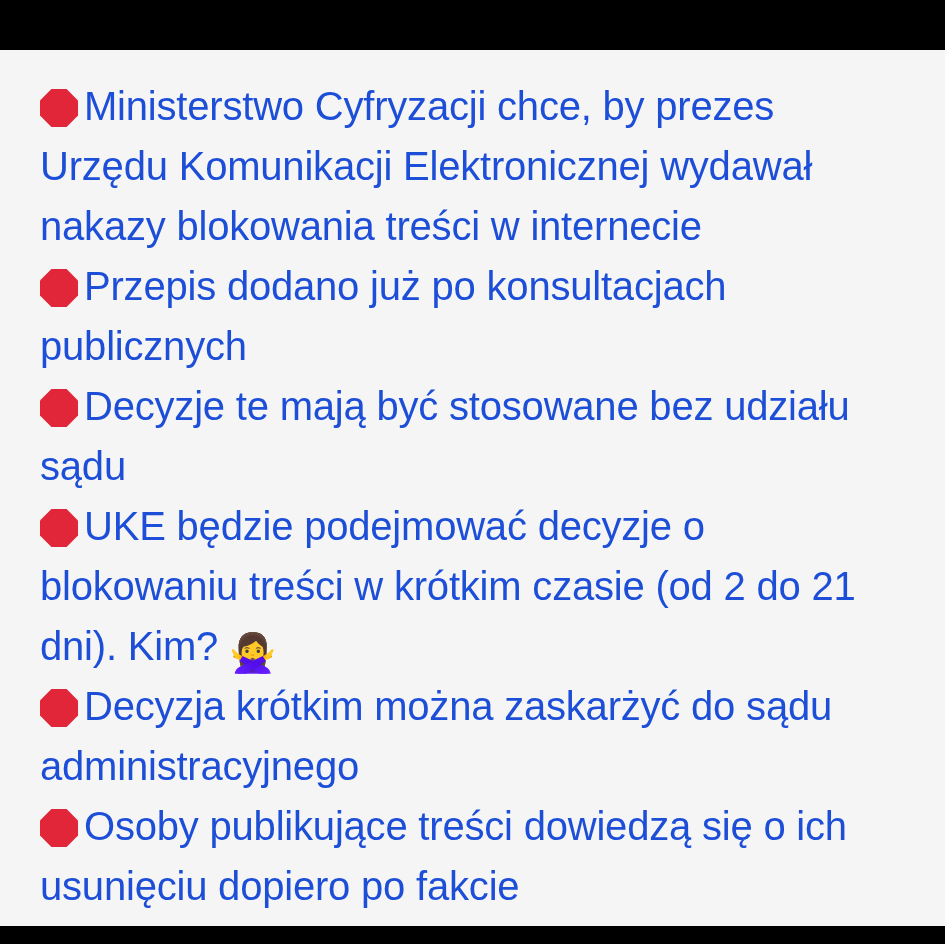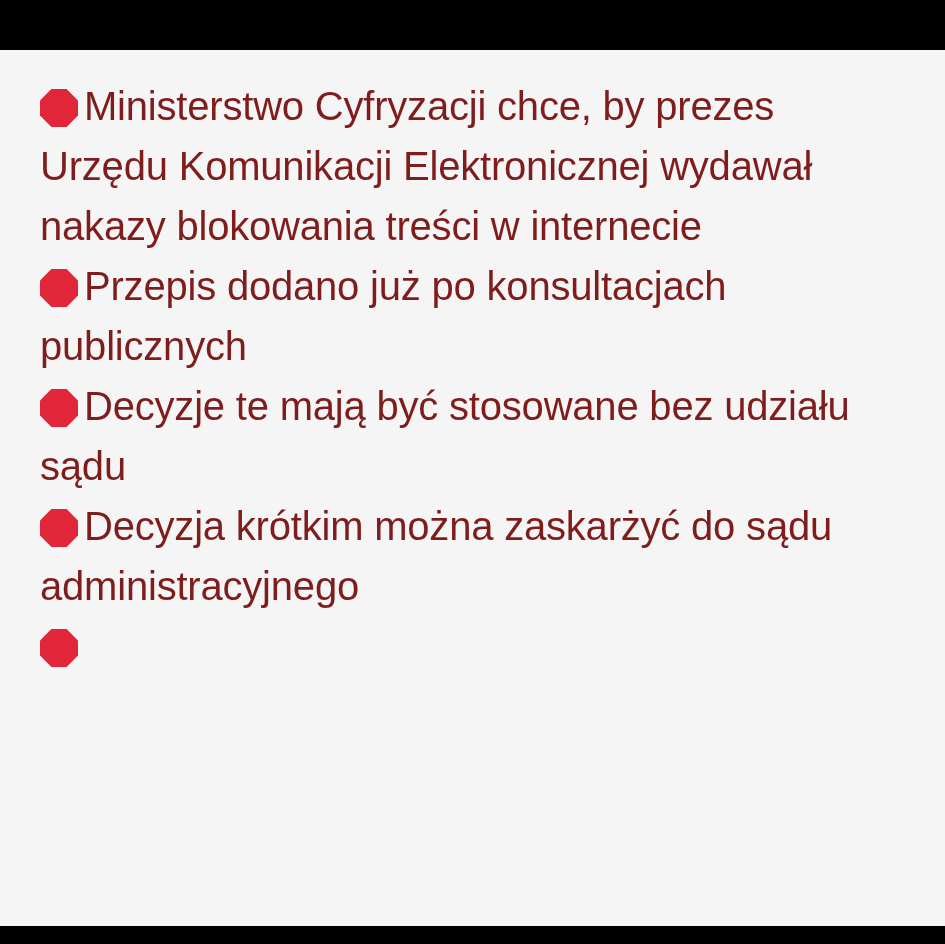--- a/index.html
+++ b/index.html
@@ -43,21 +43,21 @@
     width: 945px;
     height: 876px;
     background: #f5f5f5;
     box-sizing: border-box;
     padding: 26px 40px 0 40px;
   }
   .post-text {
     font-family: "Liberation Sans", sans-serif;
     font-size: 40px;
     line-height: 60px;
-    color: #7f1d1d;
+    color: #1d4ed8;
     letter-spacing: -0.2px;
     word-wrap: break-word;
   }
   .line {
     display: block;
   }
   .bullet-icon {
     display: inline-block;
     width: 40px;
     height: 40px;
@@ -90,23 +90,24 @@
 
   <div class="content">
     <div class="post-text">
 
       <span class="line"><span class="bullet-icon"><span class="stop-octagon"></span></span><span class="txt">Ministerstwo Cyfryzacji chce, by prezes Urzędu Komunikacji Elektronicznej wydawał nakazy blokowania treści w internecie</span></span>
 
       <span class="line"><span class="bullet-icon"><span class="stop-octagon"></span></span><span class="txt">Przepis dodano już po konsultacjach publicznych</span></span>
 
       <span class="line"><span class="bullet-icon"><span class="stop-octagon"></span></span><span class="txt">Decyzje te mają być stosowane bez udziału sądu</span></span>
 
+      <span class="line"><span class="bullet-icon"><span class="stop-octagon"></span></span><span class="txt">UKE będzie podejmować decyzje o blokowaniu treści w krótkim czasie (od 2 do 21 dni). Kim? </span><span class="emoji-glyph">🙅‍♀️</span></span>
 
       <span class="line"><span class="bullet-icon"><span class="stop-octagon"></span></span><span class="txt">Decyzja krótkim można zaskarżyć do sądu administracyjnego</span></span>
 
-      <span class="line"><span class="bullet-icon"><span class="stop-octagon"></span></span></span>
+      <span class="line"><span class="bullet-icon"><span class="stop-octagon"></span></span><span class="txt">Osoby publikujące treści dowiedzą się o ich usunięciu dopiero po fakcie</span></span>
 
     </div>
   </div>
 
   <div class="bottom-bar"></div>
 
 </div>
 
 </body></html>

